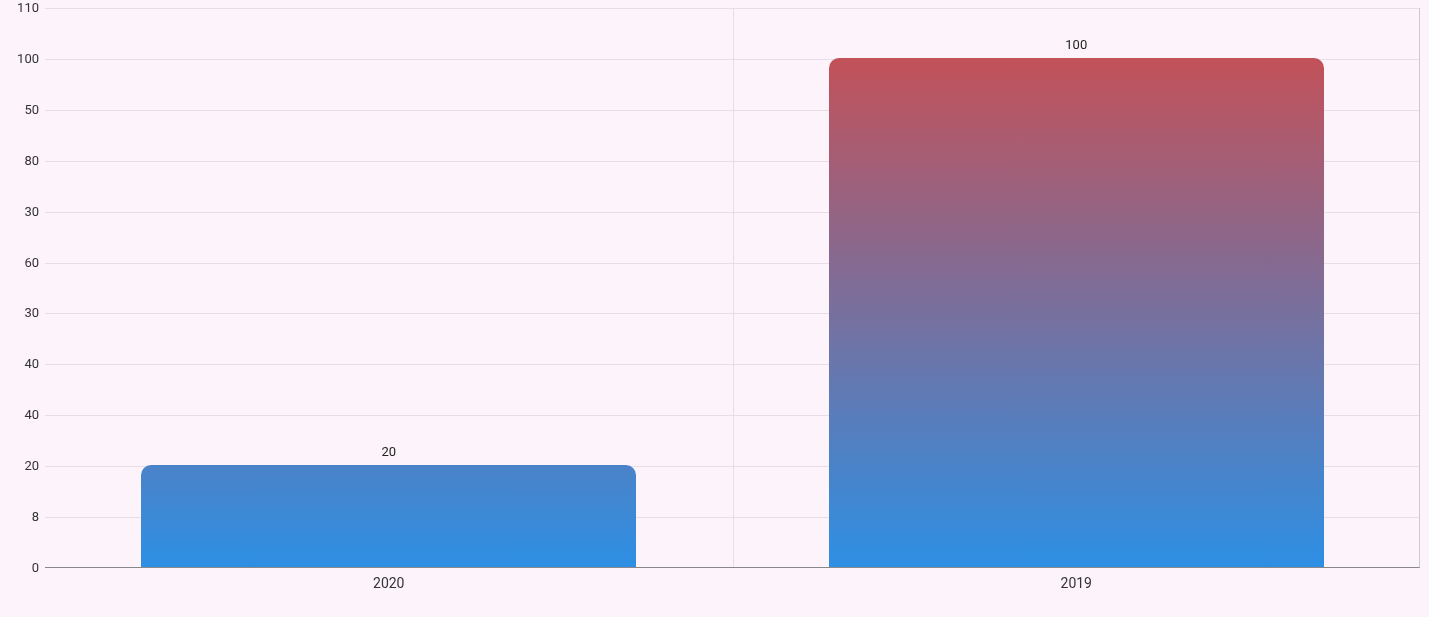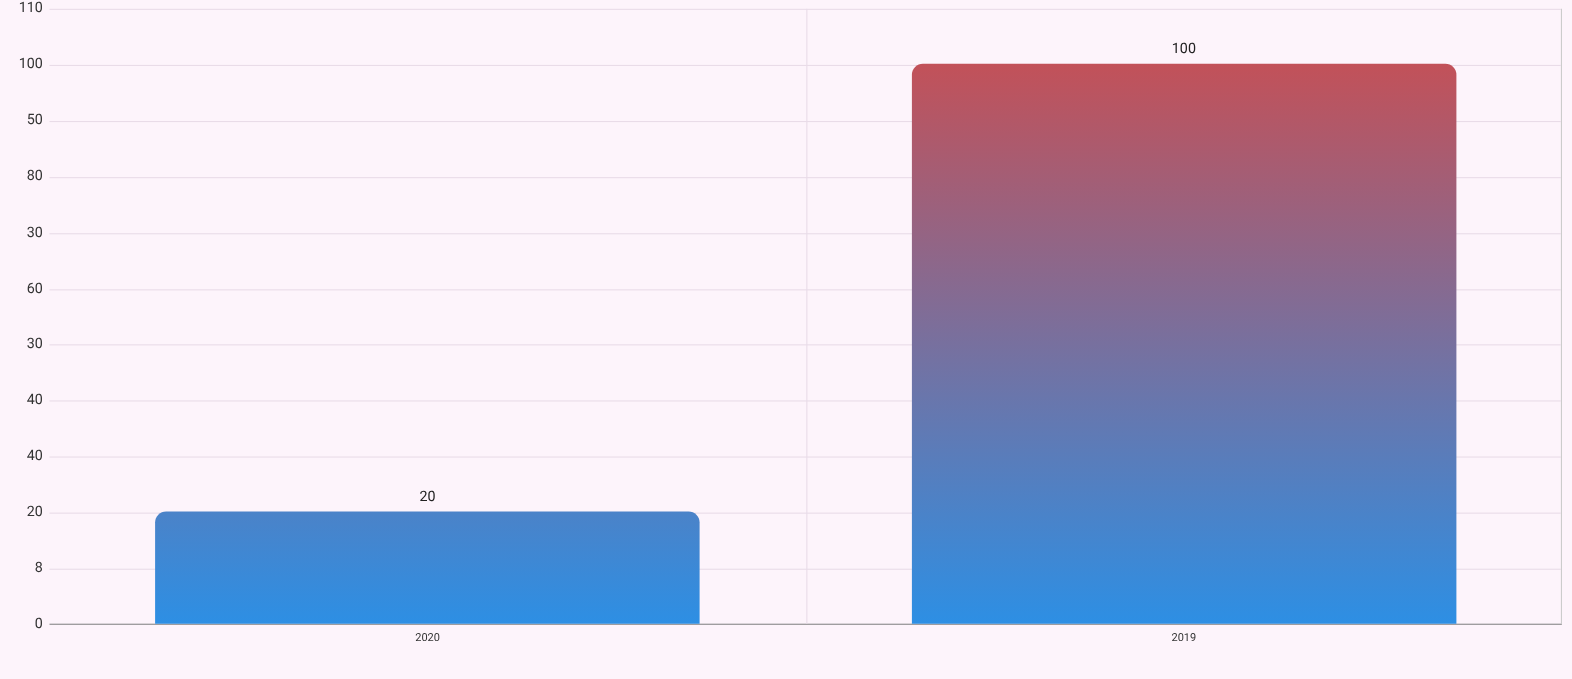--- a/index.html
+++ b/index.html
@@ -37,21 +37,21 @@
       width: 34px;
       text-align: right;
       font-size: 13px;
       color: #333;
       line-height: 14px;
       transform: translateY(-7px);
     }
     .x-tick-label {
       position: absolute;
       top: 575px;
-      font-size: 10px;
+      font-size: 14px;
       color: #333;
       text-align: right;
       transform: translateX(-50%);
     }
     .bar {
       position: absolute;
       bottom: 0;
       border-top-left-radius: 10px;
       border-top-right-radius: 10px;
     }

